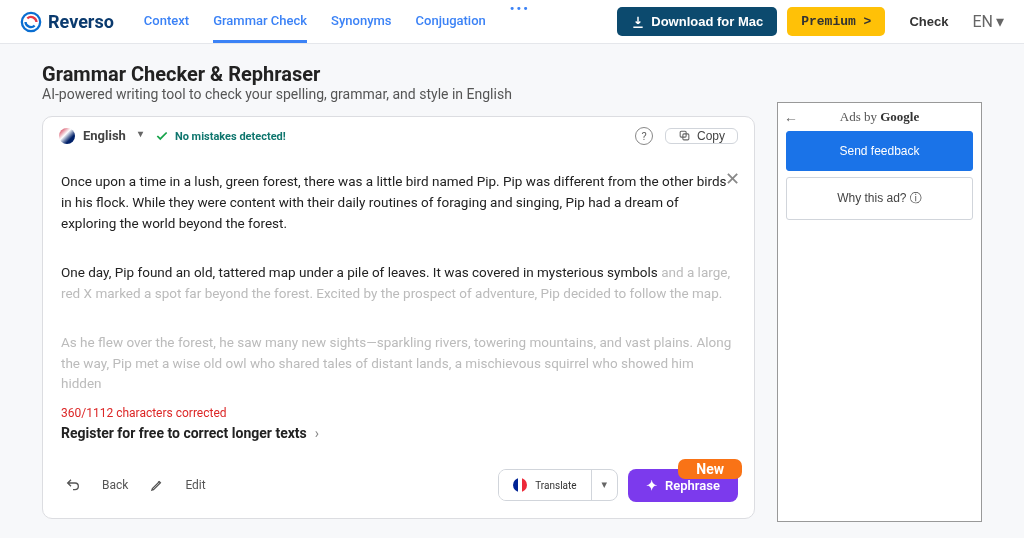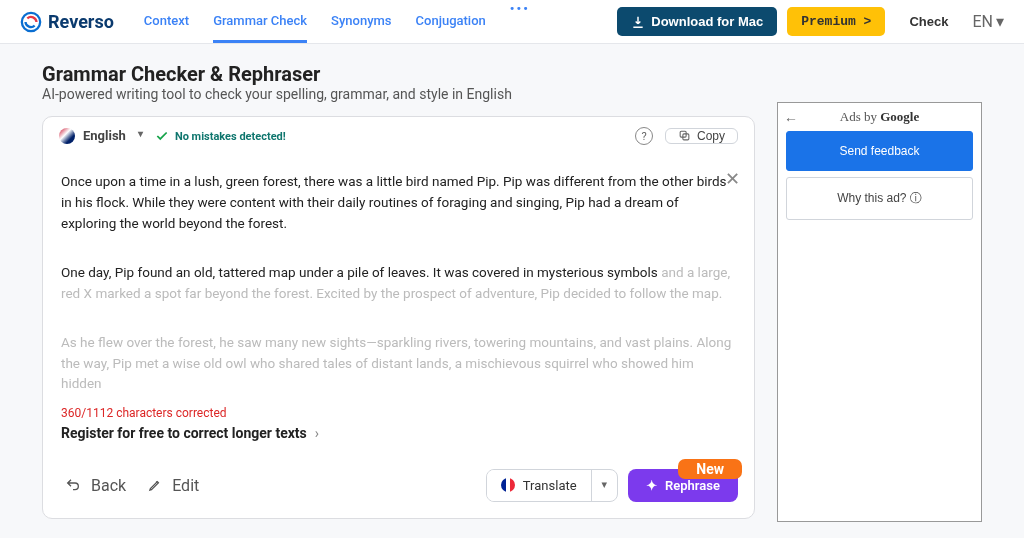--- a/index.html
+++ b/index.html
@@ -34,24 +34,24 @@
 .copy-btn { border: 1px solid #d1d5db; background: #fff; border-radius: 6px; padding: 0 12px; font-size: 12px; color: #444; display: flex; gap: 6px; cursor: pointer; }
 
 .editor-body { position: relative; padding: 16px 18px 12px; font-size: 13.5px; line-height: 1.55; color: #222; }
 .editor-body .faded { color: #bbb; }
 .close-x { position: absolute; top: 10px; right: 14px; color: #888; font-size: 18px; cursor: pointer; }
 .char-note { color: #dc2626; font-size: 12px; margin-top: 10px; }
 .register-line { font-size: 14px; font-weight: 700; color: #222; display: flex; align-items: center; gap: 8px; cursor:pointer; }
 .register-line .chev-r { color: #888; font-weight: 400; }
 
 .editor-bottom { display: flex; align-items: center; padding: 12px 16px 16px; gap: 10px; }
-.tool-btn { display: flex; align-items: center; gap: 10px; font-size: 16px; color: #555; cursor: pointer; padding: 4px 6px; }
+.tool-btn { display: flex; align-items: center; gap: 21px; font-size: 12px; color: #555; cursor: pointer; padding: 4px 6px; }
 .editor-bottom-right { margin-left: auto; display: flex; gap: 10px; align-items: center; }
 .translate-group { display: flex; border: 1px solid #d1d5db; border-radius: 8px; overflow: hidden; }
-.translate-btn { padding: 8px 14px; background: #fff; font-size: 13px; color: #333; display: flex; gap: 8px; align-items: center; cursor: pointer; }
+.translate-btn { padding: 8px 14px; background: #fff; font-size: 10px; color: #333; display: flex; gap: 8px; align-items: center; cursor: pointer; }
 .translate-split { border-left: 1px solid #d1d5db; padding: 8px 10px; cursor: pointer; color:#666; font-size:11px;}
 .rephrase-btn { position: relative; background: #7c3aed; color: #fff; border-radius: 8px; padding: 9px 18px; font-size: 13px; font-weight: 600; display: flex; gap: 8px; cursor: pointer; }
 .badge-new { position: absolute; top: -10px; right: -4px; background: #f97316; color: #fff; font-size: 14px; padding: 2px 18px; border-radius: 7px; font-weight:700; }
 
 .promo { margin-top: 20px; background: #ede9fe; border-radius: 14px; padding: 20px 24px 0; display: flex; gap: 20px; overflow:hidden; height:80px; }
 
 .sidebar { width: 205px; margin-top: 40px; }
 .ad-box { border: 1px solid #999; background: #fff; height: 420px; padding: 6px 8px; font-family: Arial, sans-serif; position: relative; }
 .ad-arrow { position: absolute; top: 6px; left: 6px; font-size: 14px; color: #666; }
 .ad-title { text-align: center; font-size: 13px; color: #555; margin-bottom: 6px; font-family: Liberation Serif, serif; }

